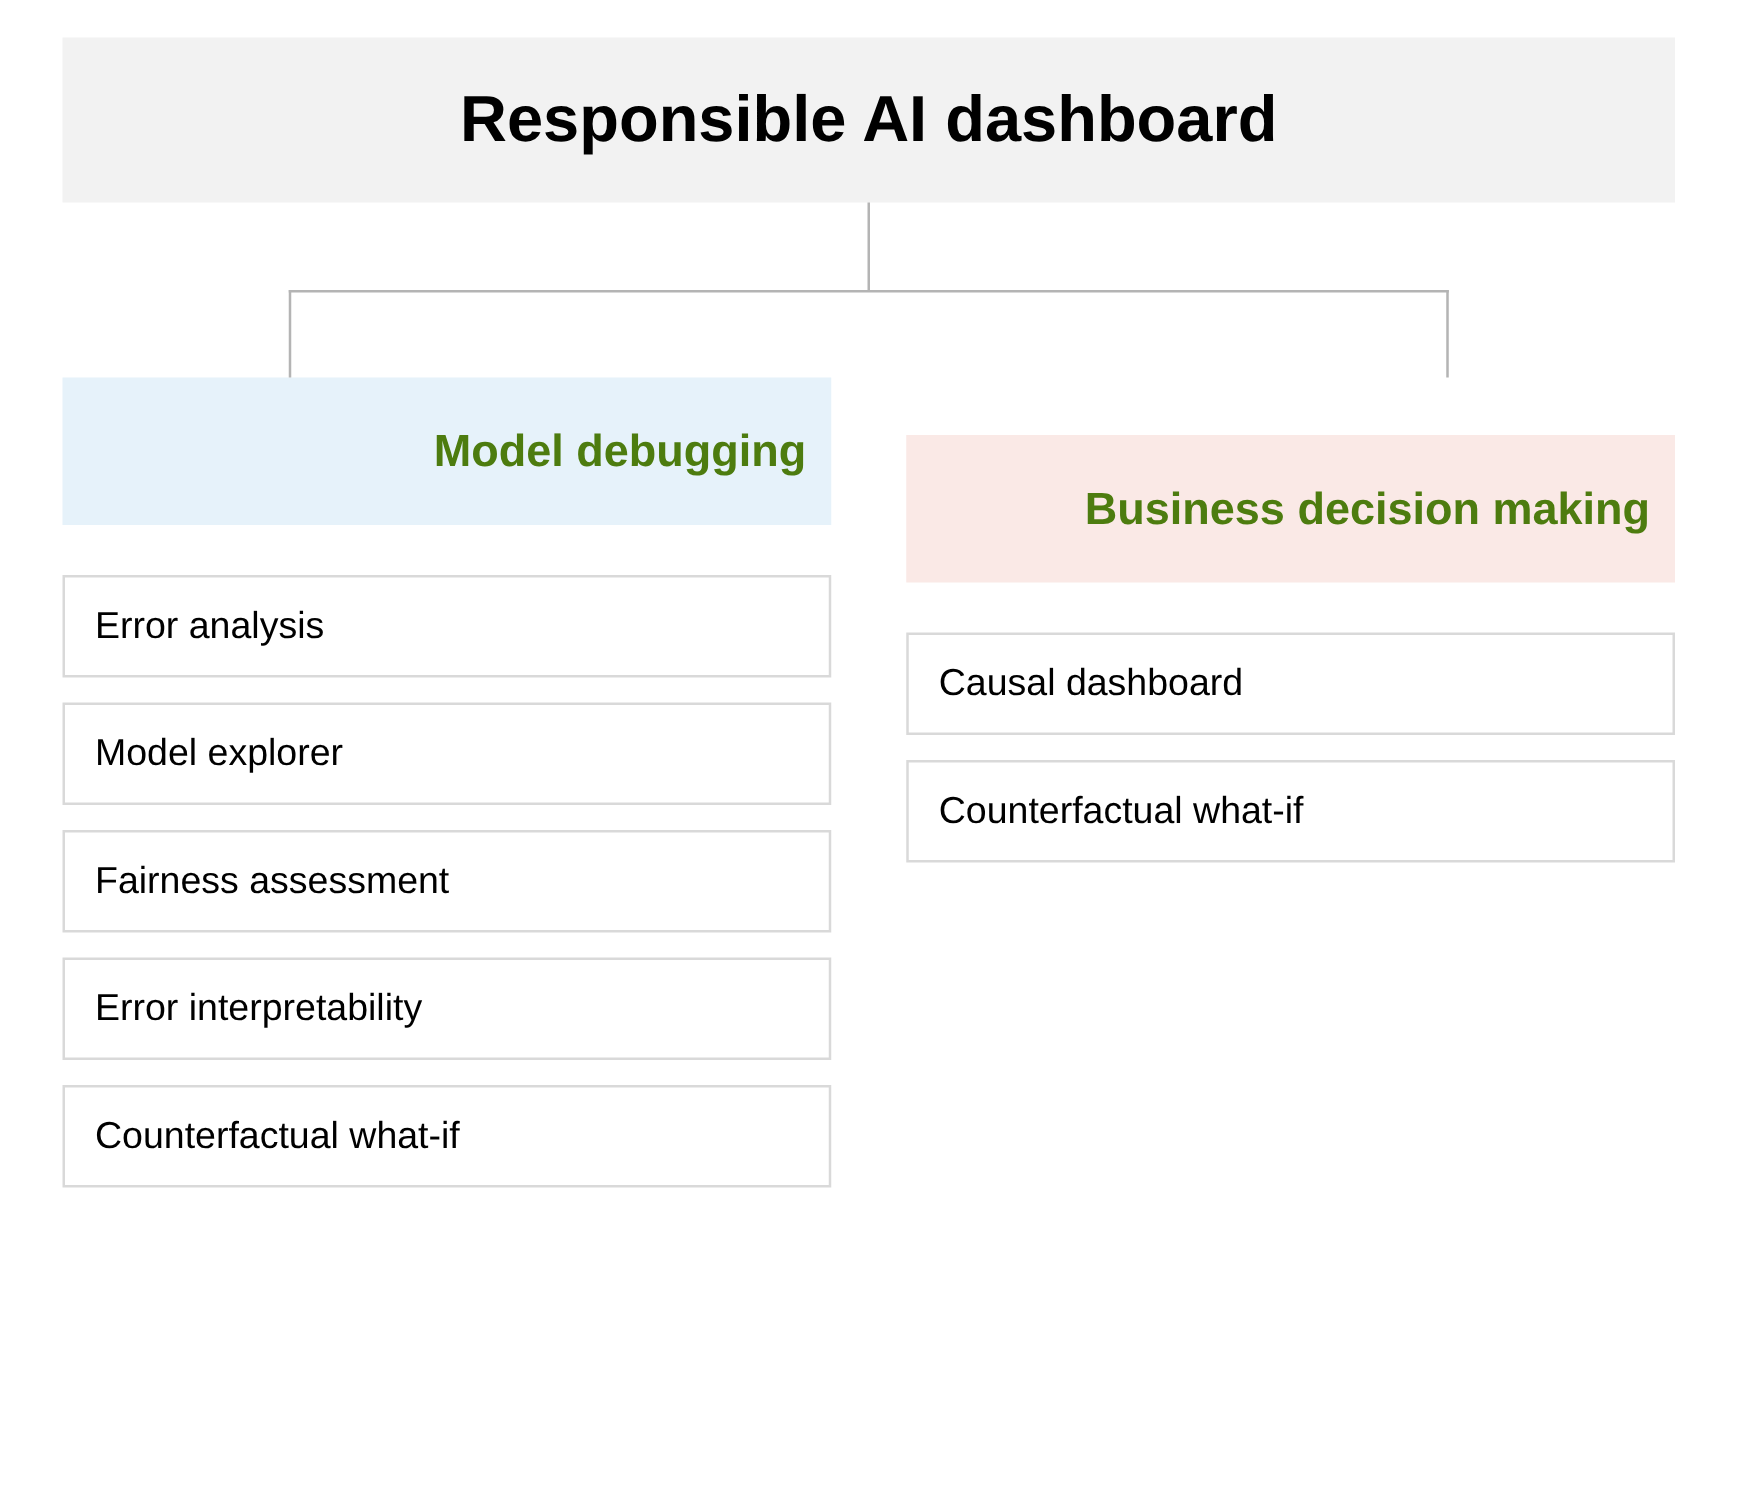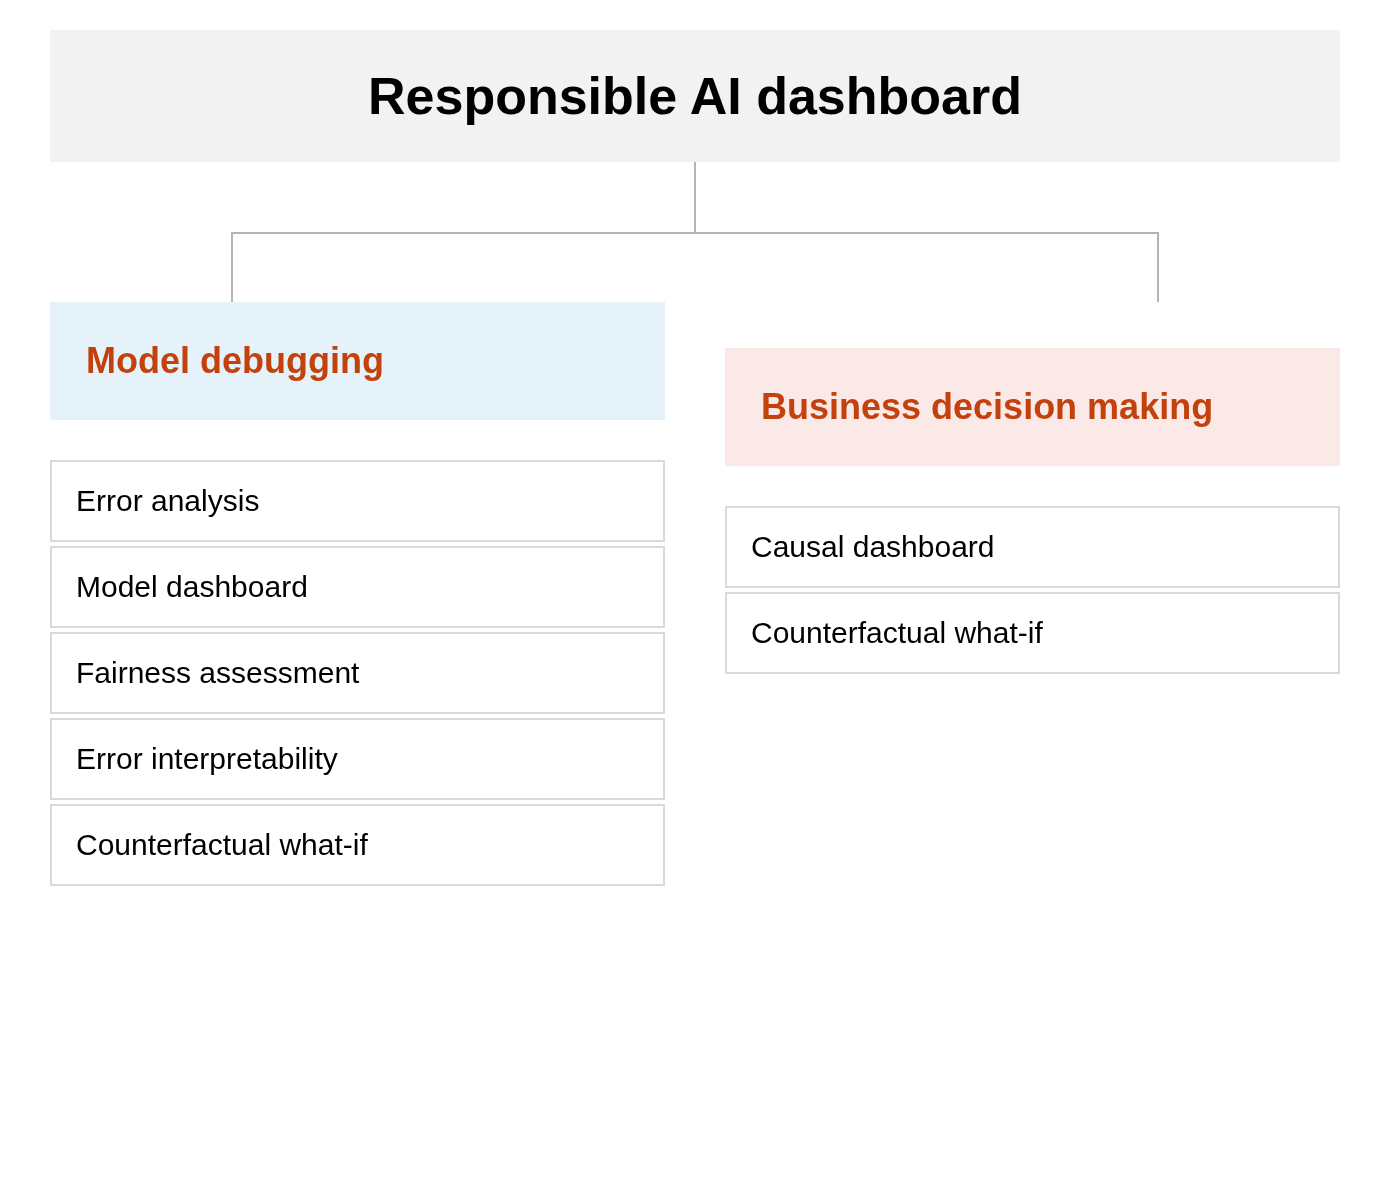--- a/index.html
+++ b/index.html
@@ -56,33 +56,33 @@
       gap: 60px;
       margin: 0 10px;
       align-items: flex-start;
     }
     .col {
       flex: 1;
       display: flex;
       flex-direction: column;
     }
     .branch-header {
-      text-align: left;
+      text-align: right;
       font-size: 36px;
       font-weight: 700;
-      color: #c2410c;
-      padding: 38px 36px;
+      color: #4d7c0f;
+      padding: 38px 20px;
       margin-bottom: 40px;
     }
     .branch-header.blue { background: #e6f2fa; }
     .branch-header.pink { background: #fae9e6; margin-top: 46px; }
     .items {
       display: flex;
       flex-direction: column;
-      gap: 4px;
+      gap: 20px;
     }
     .item {
       border: 2px solid #d9d9d9;
       background: #ffffff;
       font-size: 30px;
       font-weight: 400;
       color: #000;
       padding: 22px 24px;
       text-align: left;
     }
@@ -101,21 +101,21 @@
   <div class="connector-drop right"></div>
 </div>
 
 <div class="columns">
   <div class="col">
     <div class="branch-header blue">
       <span>Model debugging</span>
     </div>
     <div class="items">
       <div class="item"><span>Error analysis</span></div>
-      <div class="item"><span>Model dashboard</span></div>
+      <div class="item"><span>Model explorer</span></div>
       <div class="item"><span>Fairness assessment</span></div>
       <div class="item"><span>Error interpretability</span></div>
       <div class="item"><span>Counterfactual what-if</span></div>
     </div>
   </div>
 
   <div class="col">
     <div class="branch-header pink">
       <span>Business decision making</span>
     </div>

